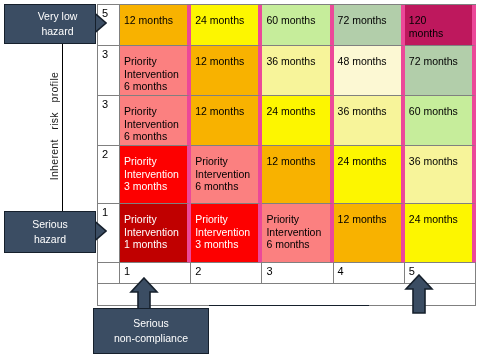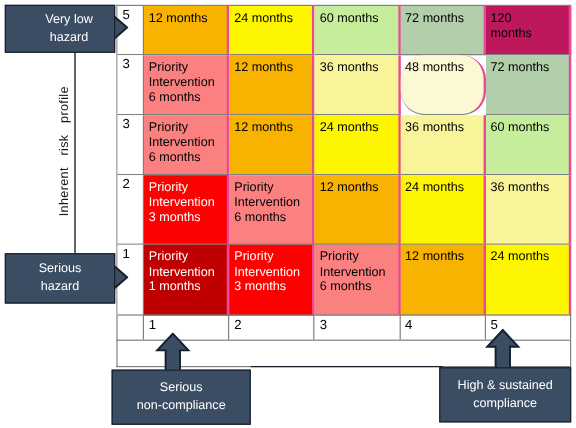--- a/index.html
+++ b/index.html
@@ -29,27 +29,27 @@
     border-right:1px solid #808080;
     border-bottom:1px solid #808080;
     font-size:11px;
     color:#000;
     padding:2px 0 0 4px;
     background:#ffffff;
     box-sizing:border-box;
     line-height:1.1;
   }
   .cell{
-    border-right:2px solid #ec4899;
+    border-right:4px solid #ec4899;
     border-bottom:1px solid #808080;
     box-sizing:border-box;
     font-size:10.5px;
     line-height:12.5px;
     color:#000;
-    padding:4px 0 0 4px;
+    padding:9px 0 0 4px;
     overflow:hidden;
     white-space:pre-line;
   }
 
   
   .colhead{
     position:absolute;
     left:97px; top:262px;
     width:379px; height:22px;
     display:grid;
@@ -153,21 +153,21 @@
     <div class="cell" style="background: rgb(178, 206, 170); color: rgb(0, 0, 0);">72 months</div>
     <div class="cell" style="background: #be185d; color: rgb(0, 0, 0);">120
 months</div>
 
     <div class="rowhead">3</div>
     <div class="cell" style="background: rgb(251, 128, 128); color: rgb(0, 0, 0);">Priority
 Intervention
 6 months</div>
     <div class="cell" style="background: rgb(248, 178, 0); color: rgb(0, 0, 0);">12 months</div>
     <div class="cell" style="background: rgb(247, 244, 154); color: rgb(0, 0, 0);">36 months</div>
-    <div class="cell" style="background: rgb(252, 248, 211); color: rgb(0, 0, 0); border-radius: 20px;">48 months</div>
+    <div class="cell" style="background: rgb(252, 248, 211); color: rgb(0, 0, 0);">48 months</div>
     <div class="cell" style="background: rgb(178, 206, 170); color: rgb(0, 0, 0);">72 months</div>
 
     <div class="rowhead">3</div>
     <div class="cell" style="background: rgb(251, 128, 128); color: rgb(0, 0, 0);">Priority
 Intervention
 6 months</div>
     <div class="cell" style="background: rgb(248, 178, 0); color: rgb(0, 0, 0);">12 months</div>
     <div class="cell" style="background: rgb(253, 246, 0); color: rgb(0, 0, 0);">24 months</div>
     <div class="cell" style="background: rgb(247, 244, 154); color: rgb(0, 0, 0);">36 months</div>
     <div class="cell" style="background: rgb(198, 237, 155); color: rgb(0, 0, 0);">60 months</div>
@@ -236,16 +236,14 @@
 
   <div class="callout" id="co-verylow">Very low
 hazard</div>
 
   <div class="callout" id="co-serious">Serious
 hazard</div>
 
   <div class="callout" id="co-noncomp">Serious
 non-compliance</div>
 
-  <div class="callout" id="co-highsus">High &amp; sustained
-compliance</div>
 
 </div>
 
 </body></html>

